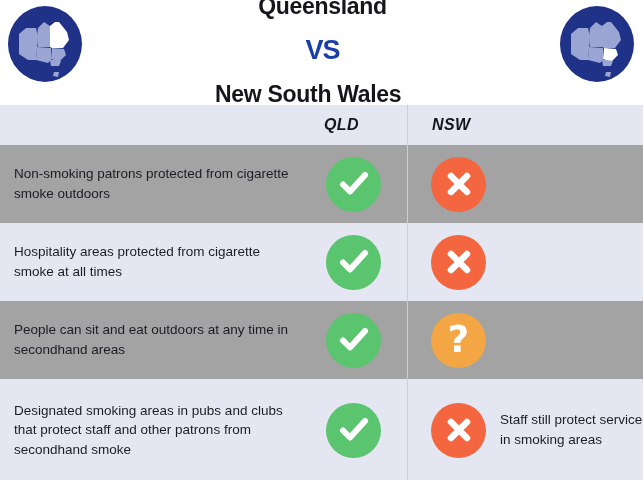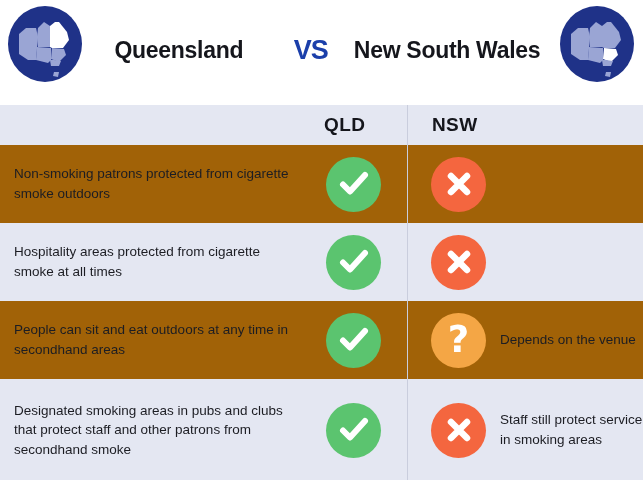--- a/index.html
+++ b/index.html
@@ -45,20 +45,21 @@
   .title-text-wrap {
     position: absolute;
     left: 90px;
     top: 0;
     width: 465px;
     height: 100px;
     display: flex;
     align-items: center;
     justify-content: center;
     gap: 15px;
+    flex-direction: column;
   }
   .state-name {
     font-size: 23px;
     font-weight: bold;
     color: #15161c;
     letter-spacing: -0.3px;
     white-space: nowrap;
   }
   .state-name.left  { width: 190px; text-align: center; }
   .state-name.right { width: 215px; text-align: left; }
@@ -89,31 +90,32 @@
     z-index: 5;
   }
   .row {
     position: relative;
     width: 643px;
     box-sizing: border-box;
     display: flex;
     align-items: center;
   }
   .row.shaded { background: #e4e7f2; }
-  .row.plain  { background: #a16207; }
+  .row.plain  { background: #a3a3a3; }
 
   .hdr-row {
     height: 40px;
   }
   .hdr-spacer { width: 300px; flex: none; }
   .hdr-cell {
-    font-size: 19px;
+    font-size: 16px;
     font-weight: bold;
     color: #15161c;
     letter-spacing: 0.4px;
+    font-style: italic;
   }
   .hdr-qld { width: 107px; flex: none; padding-left: 24px; box-sizing: border-box; }
   .hdr-nsw { width: 280px; flex: none; padding-left: 25px; box-sizing: border-box; }
 
   .body-row { height: 78px; }
   .body-row.tall { height: 102px; }
 
   .statement-cell {
     width: 300px;
     flex: none;
@@ -279,21 +281,20 @@
         <span class="status-icon yes">
           <svg width="34" height="34" viewBox="0 0 34 34" xmlns="http://www.w3.org/2000/svg">
             <path d="M6 17.5 L13 24.5 L28 8" stroke="#ffffff" stroke-width="6" fill="none" stroke-linecap="round" stroke-linejoin="round"></path>
           </svg>
         </span>
       </div>
       <div class="nsw-cell">
         <span class="status-icon maybe">
           <span class="qmark">?</span>
         </span>
-        <span class="note-text">Depends on the venue</span>
       </div>
     </div>
 
     <div class="row shaded body-row tall">
       <div class="statement-cell">Designated smoking areas in pubs and clubs that protect staff and other patrons from secondhand smoke</div>
       <div class="icon-cell">
         <span class="status-icon yes">
           <svg width="34" height="34" viewBox="0 0 34 34" xmlns="http://www.w3.org/2000/svg">
             <path d="M6 17.5 L13 24.5 L28 8" stroke="#ffffff" stroke-width="6" fill="none" stroke-linecap="round" stroke-linejoin="round"></path>
           </svg>

